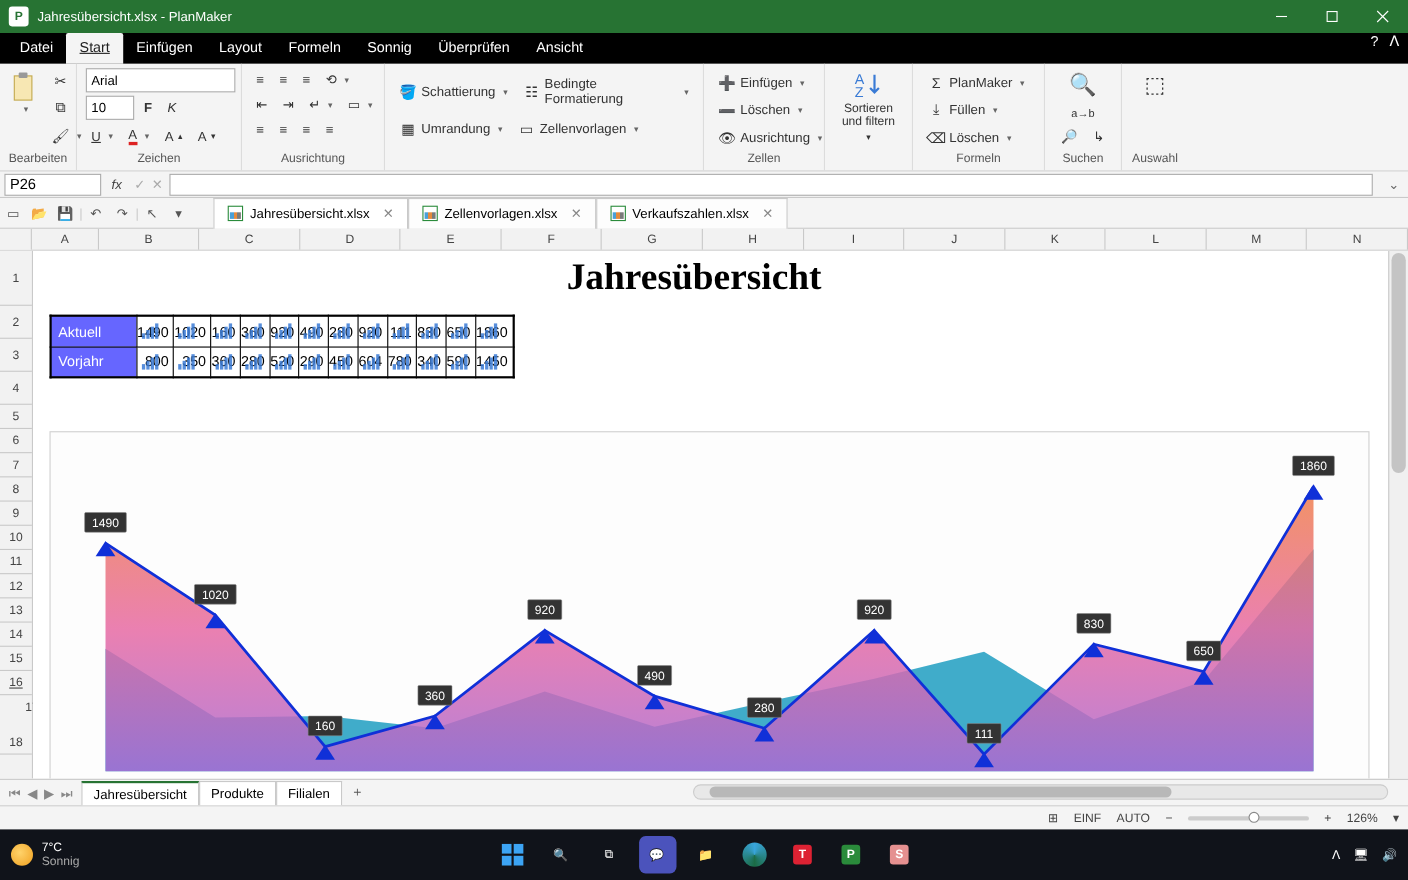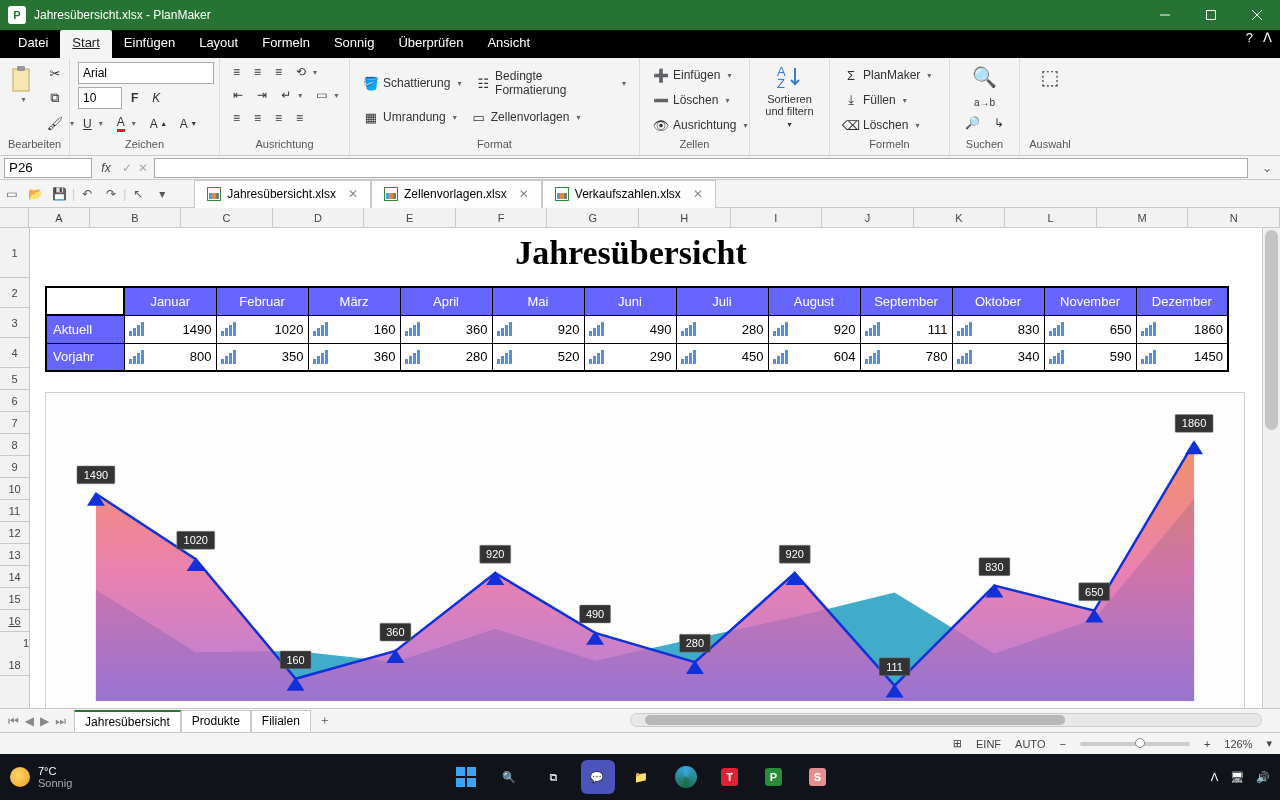--- a/index.html
+++ b/index.html
@@ -223,21 +223,20 @@
         <span class="btn dd">
             <span class="iconbox">▦</span>
             <span>Umrandung</span>
           </span>
         <span class="btn dd">
             <span class="iconbox">▭</span>
             <span>Zellenvorlagen</span>
           </span>
       </div>
     </div>
-    <div class="group-label">Format</div>
   </div>
 
   <div class="group" style="width:110px">
     <div class="group-body col" style="gap:3px;padding-top:2px">
       <span class="btn dd">
           <span class="iconbox">➕</span>
           <span>Einfügen</span>
         </span>
       <span class="btn dd">
           <span class="iconbox">➖</span>
@@ -376,41 +375,26 @@
         <div class="rowh" style="height: 22px;">8</div>
         <div class="rowh" style="height: 22px;">9</div>
         <div class="rowh" style="height: 22px;">10</div>
         <div class="rowh" style="height: 22px;">11</div>
         <div class="rowh" style="height: 22px;">12</div>
         <div class="rowh" style="height: 22px;">13</div>
         <div class="rowh" style="height: 22px;">14</div>
         <div class="rowh" style="height: 22px;">15</div>
         <div class="rowh" style="height: 22px; text-decoration: underline;">16</div>
         <div class="rowh" style="height: 22px; margin-left: 29px;">17</div>
-        <div class="rowh" style="height: 22px;">18</div>
+        <div class="rowh" style="height: 22px; margin-top: 10px;">18</div>
       </div>
     <div class="cells">
       <div class="sheet-title">Jahresübersicht</div>
       <table class="data-table" id="data-table">
           <tbody>
-            <tr>
-              <th style="width:78px;background:#fff;border:2px solid #000"></th>
-              <th style="width:92px">Januar</th>
-              <th style="width:92px">Februar</th>
-              <th style="width:92px">März</th>
-              <th style="width:92px">April</th>
-              <th style="width:92px">Mai</th>
-              <th style="width:92px">Juni</th>
-              <th style="width:92px">Juli</th>
-              <th style="width:92px">August</th>
-              <th style="width:92px">September</th>
-              <th style="width:92px">Oktober</th>
-              <th style="width:92px">November</th>
-              <th style="width:92px">Dezember</th>
-            </tr>
             <tr>
               <td class="label">Aktuell</td>
               <td class="val"><span class="spark">
                   <span style="height:5px"></span>
                   <span style="height:8px"></span>
                   <span style="height:11px"></span>
                   <span style="height:14px"></span>
                 </span>1490</td>
               <td class="val"><span class="spark">
                   <span style="height:5px"></span>

